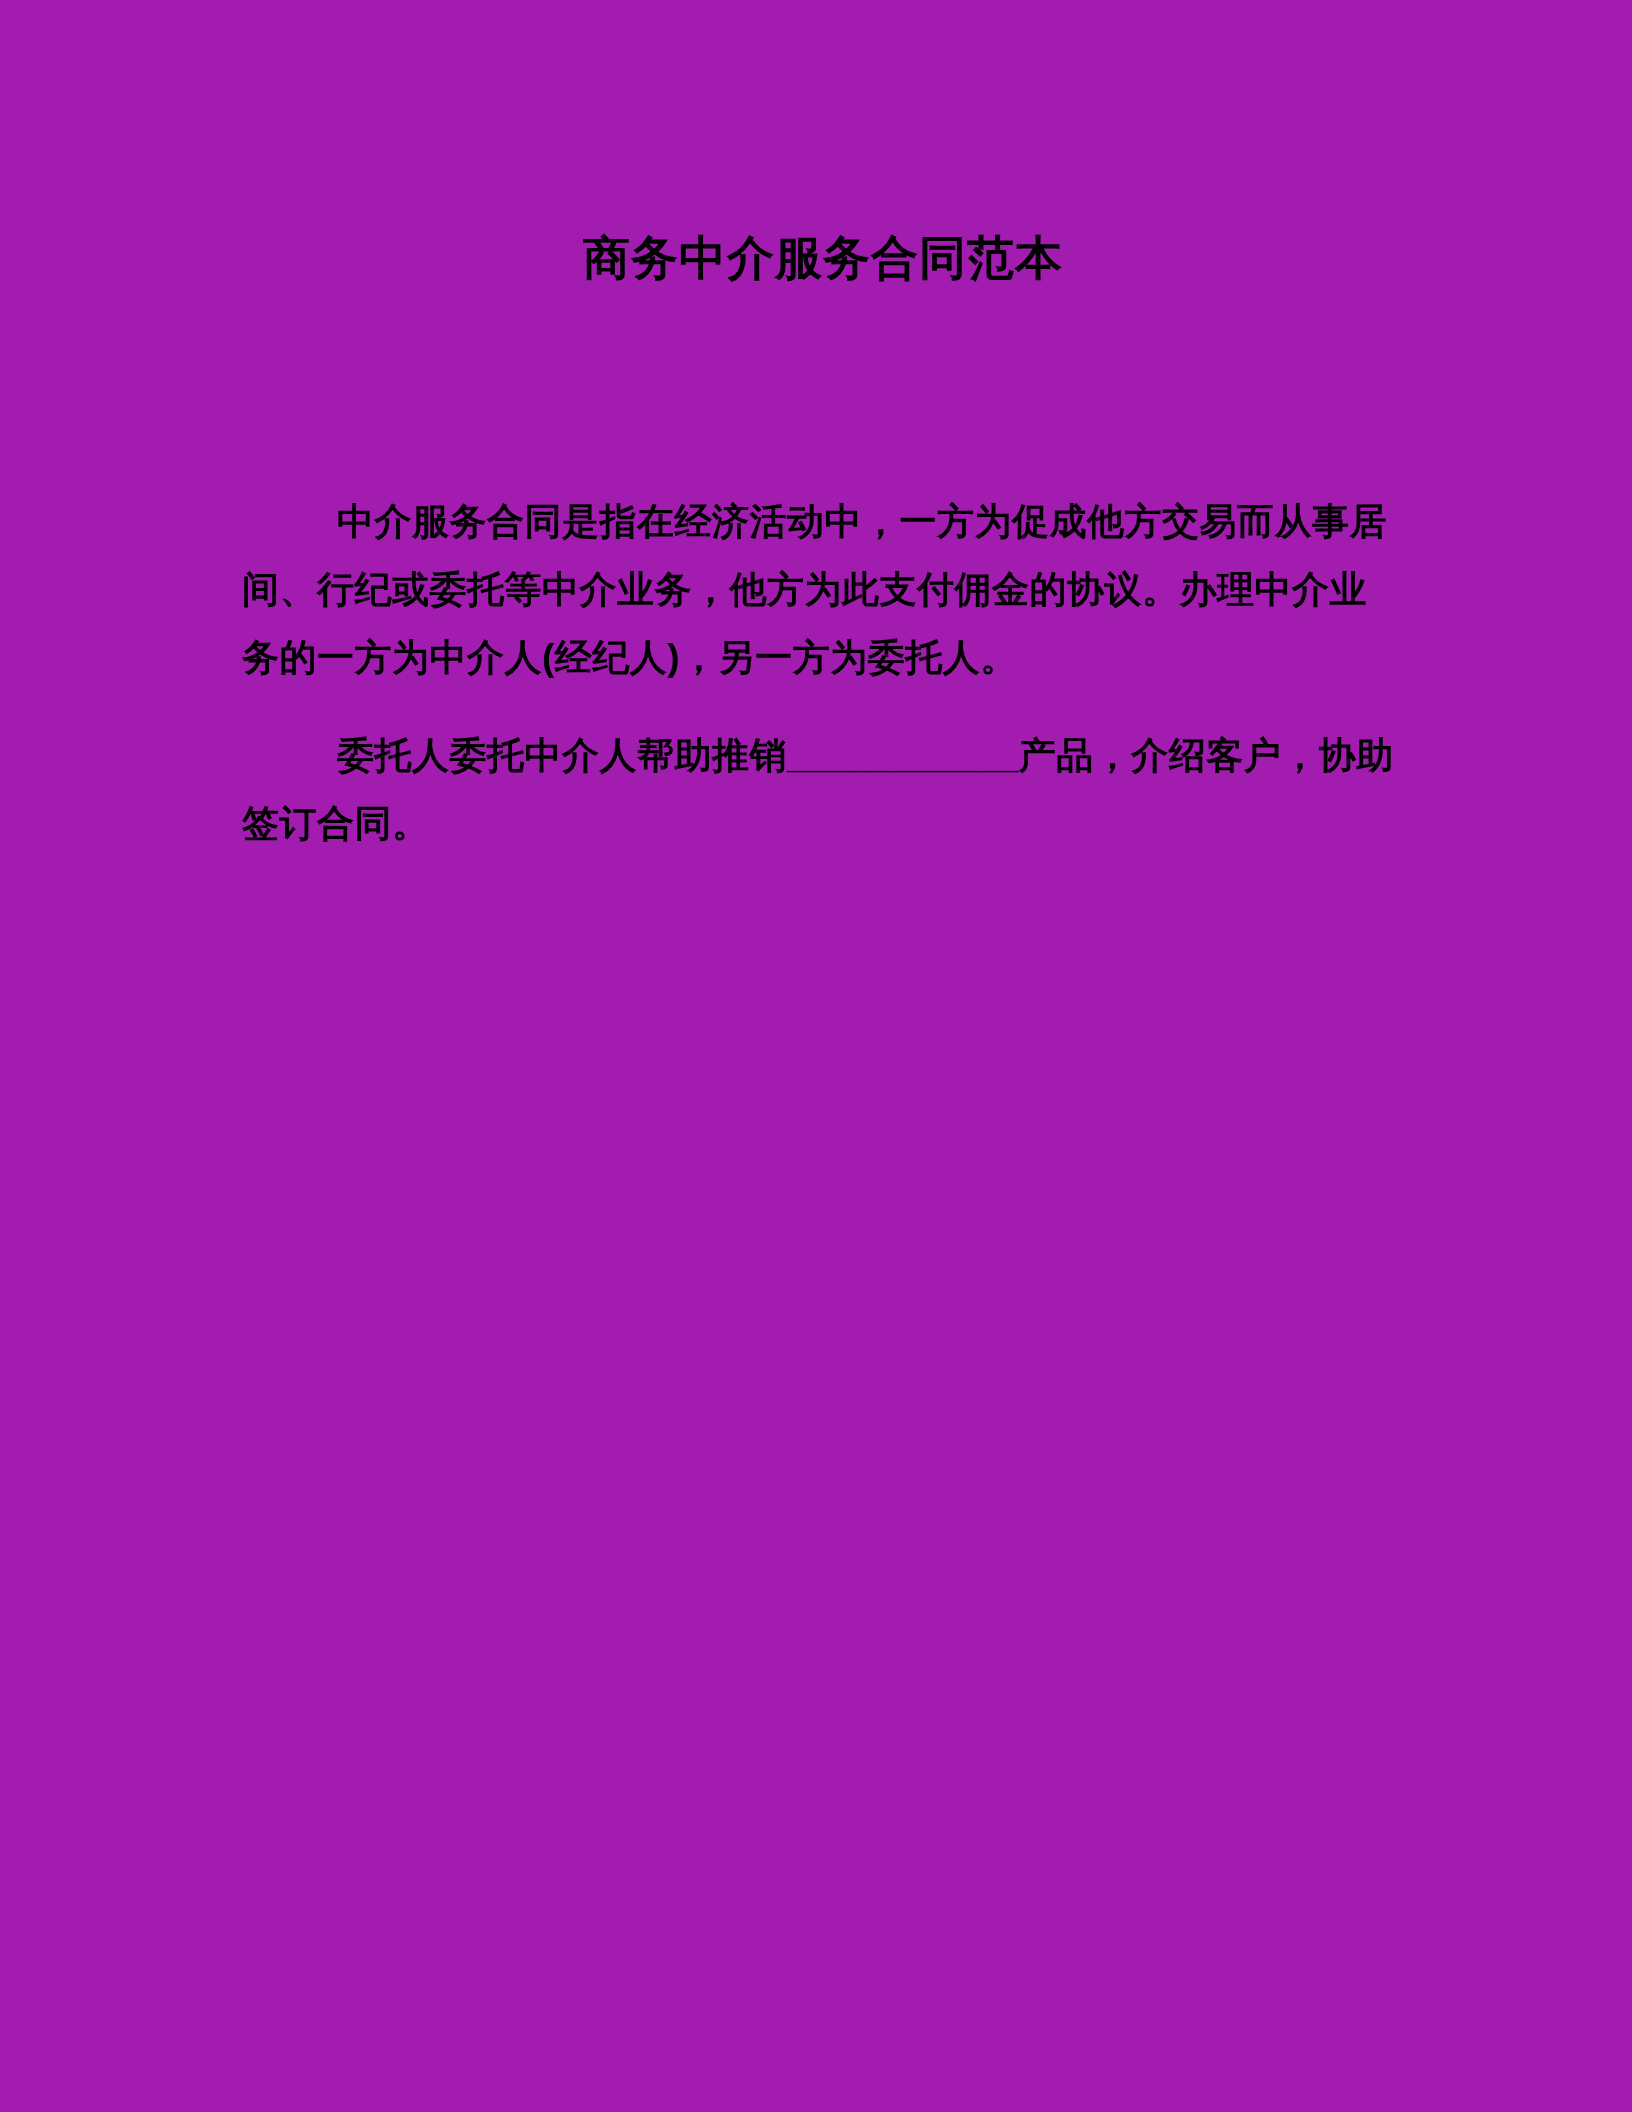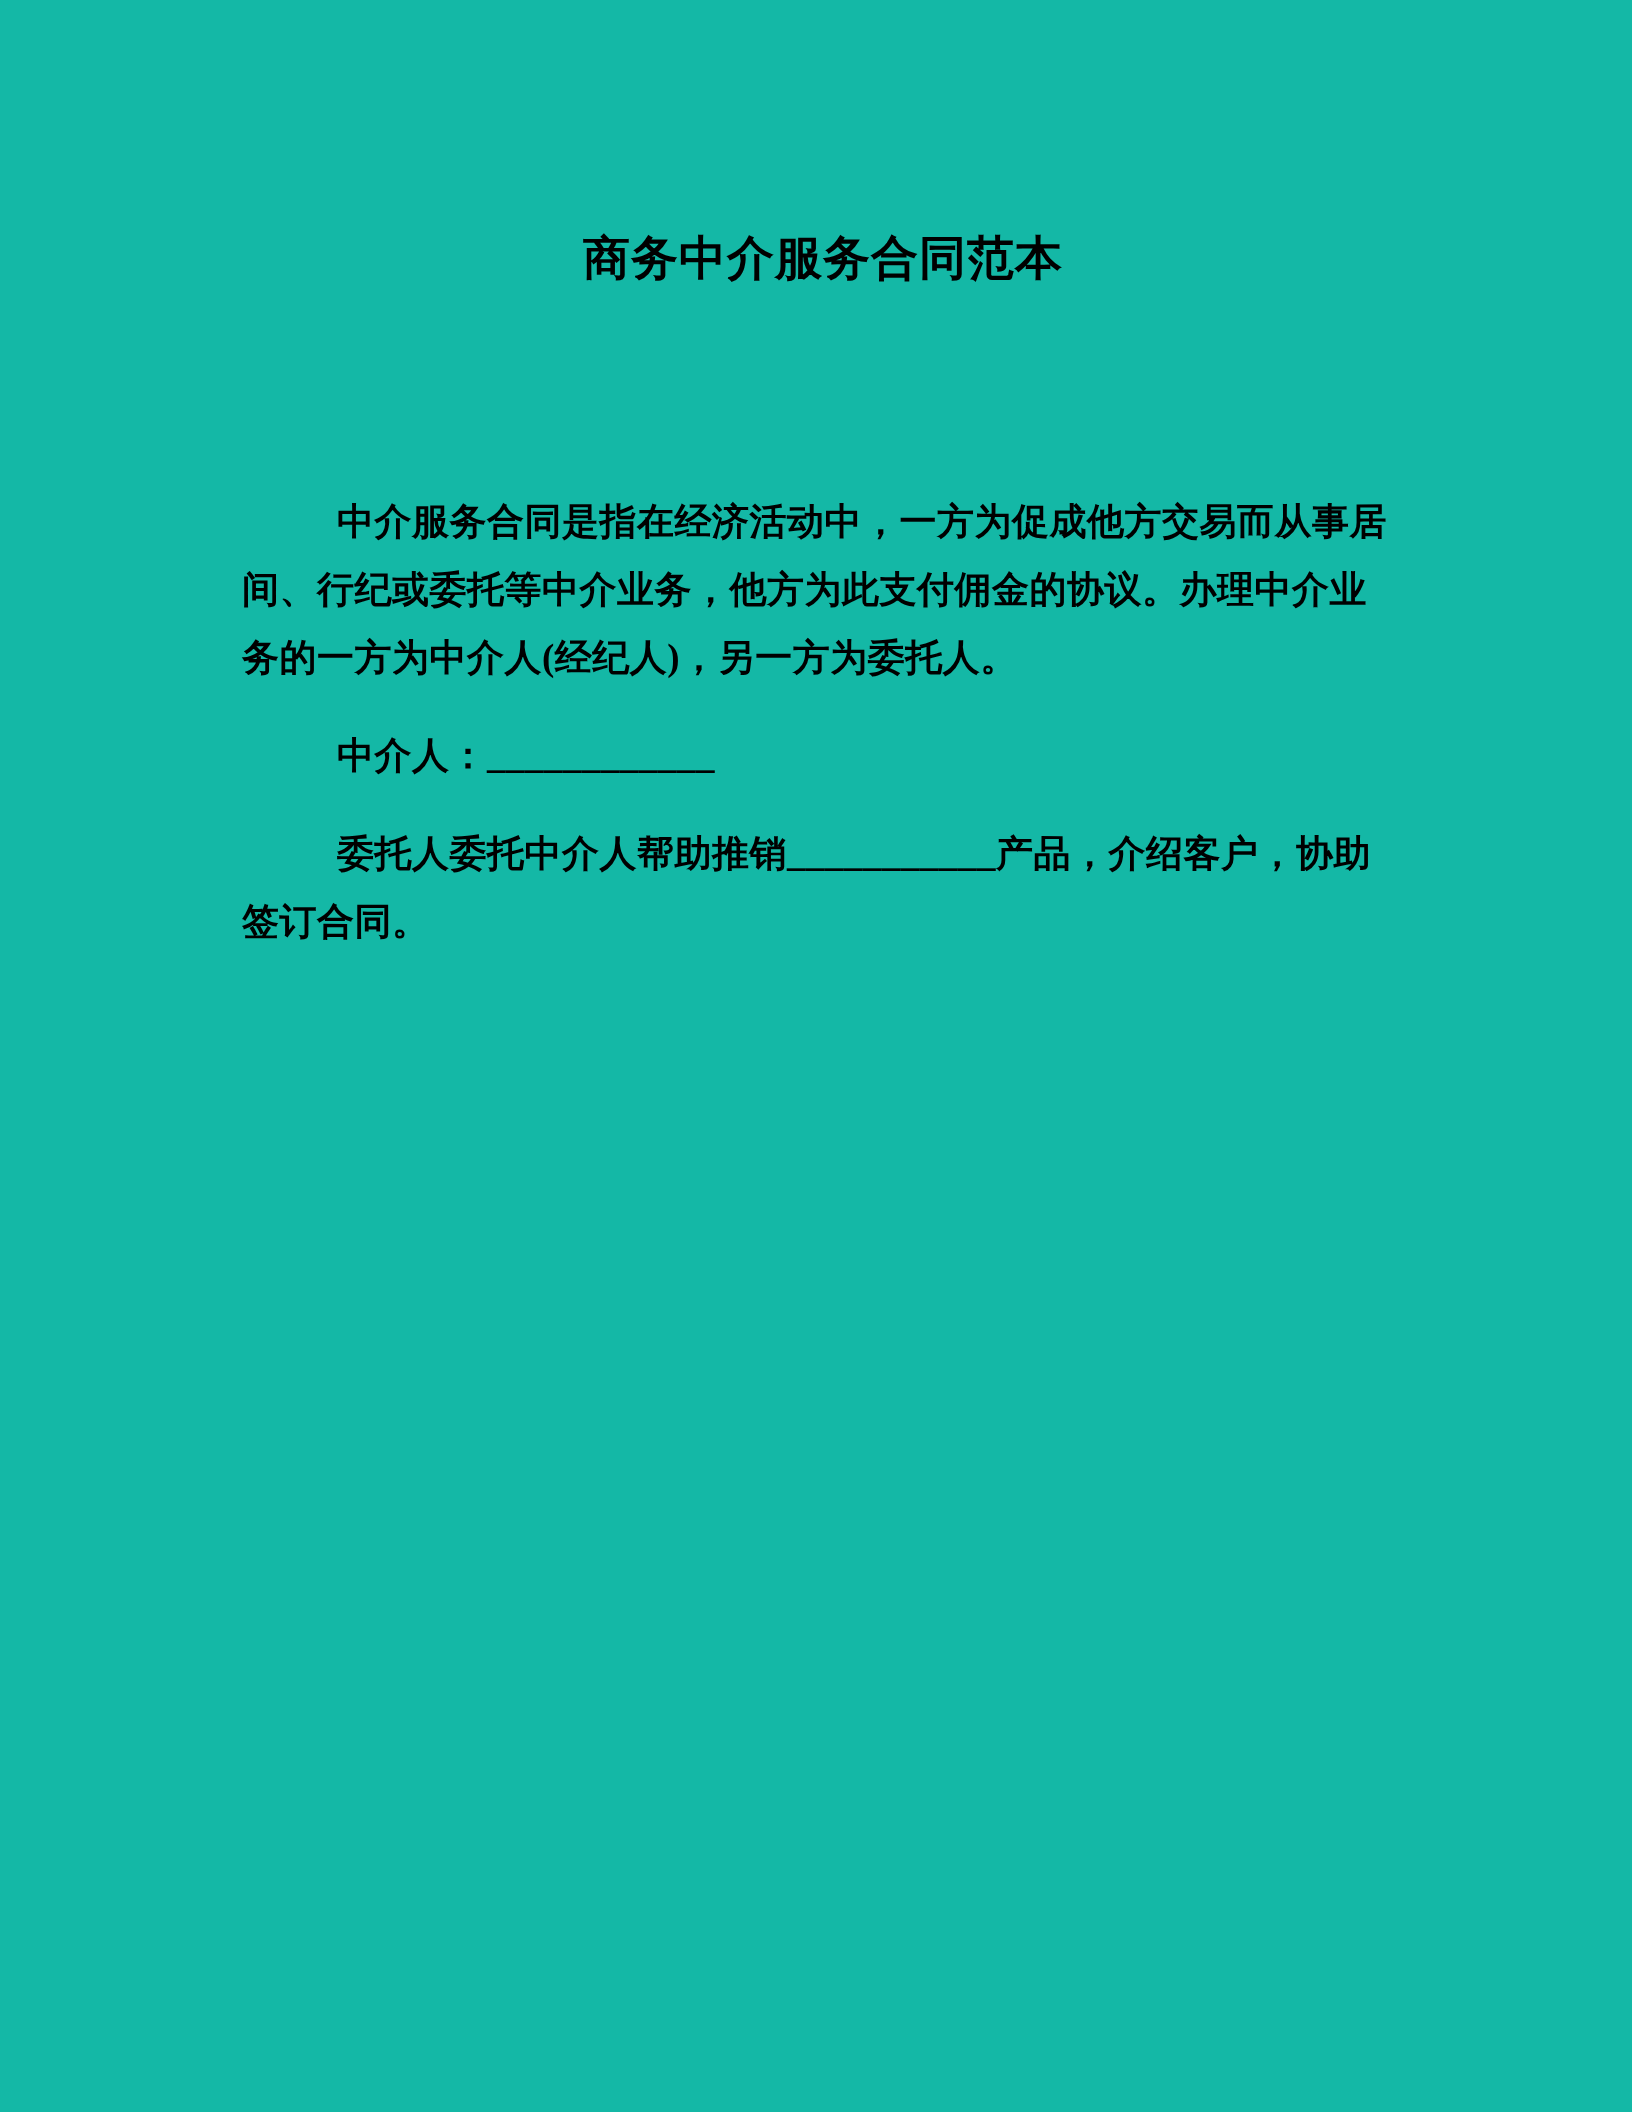--- a/index.html
+++ b/index.html
@@ -5,23 +5,23 @@
   html, body {
     margin: 0;
     padding: 0;
     background: #ffffff;
   }
   .page {
     position: relative;
     box-sizing: border-box;
     width: 1632px;
     height: 2112px;
-    background: #14b8a6;
+    background: #a21caf;
     color: #000000;
-    font-family: Liberation Serif, serif;
+    font-family: Liberation Sans, sans-serif;
     font-weight: bold;
     overflow: hidden;
   }
   .content {
     box-sizing: border-box;
     padding: 228px 228px 40px 242px;
   }
   .doc-title {
     font-size: 47px;
     line-height: 60px;
@@ -45,20 +45,19 @@
   <div class="content">
     <h1 class="doc-title">商务中介服务合同范本</h1>
 
     <p class="para">中介服务合同是指在经济活动中，一方为促成他方交易而从事居
 间、行纪或委托等中介业务，他方为此支付佣金的协议。办理中介业
 务的一方为中介人(经纪人)，另一方为委托人。</p>
 
 
 
 
-    <p class="para">中介人：____________</p>
 
 
 
     <p class="para">委托人委托中介人帮助推销___________产品，介绍客户，协助
 签订合同。</p>
   </div>
 </div>
 
 </body></html>

